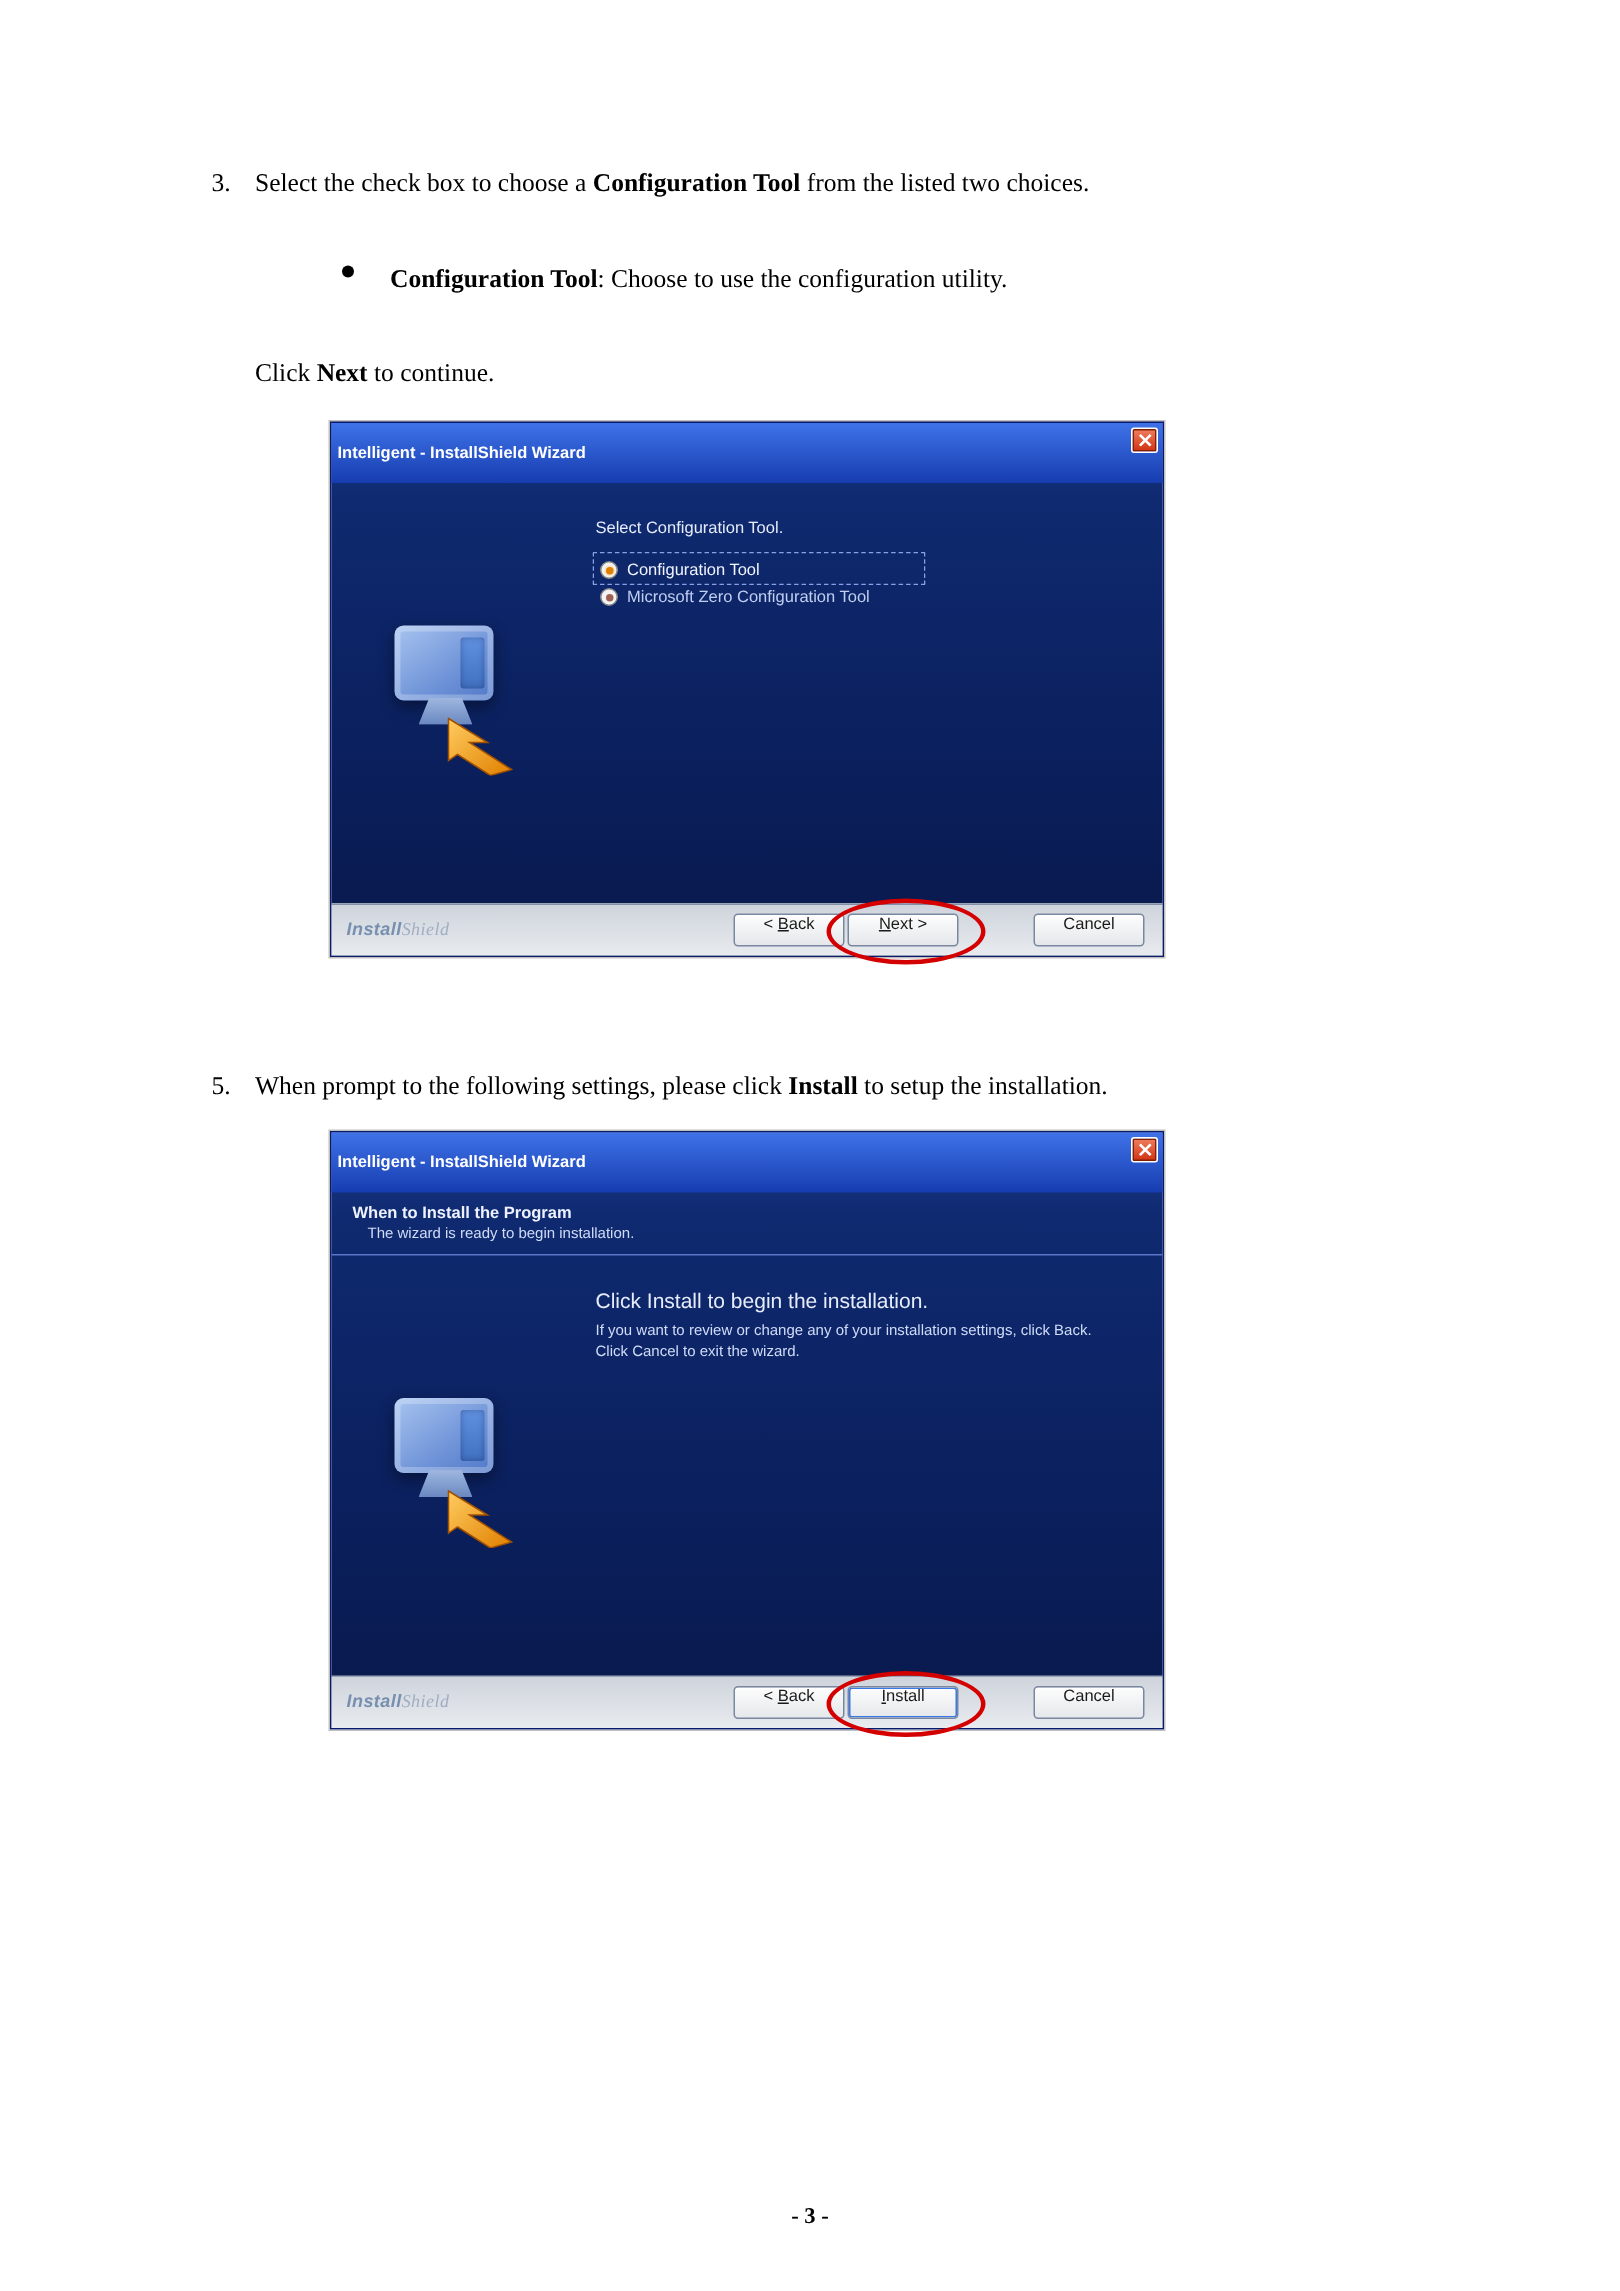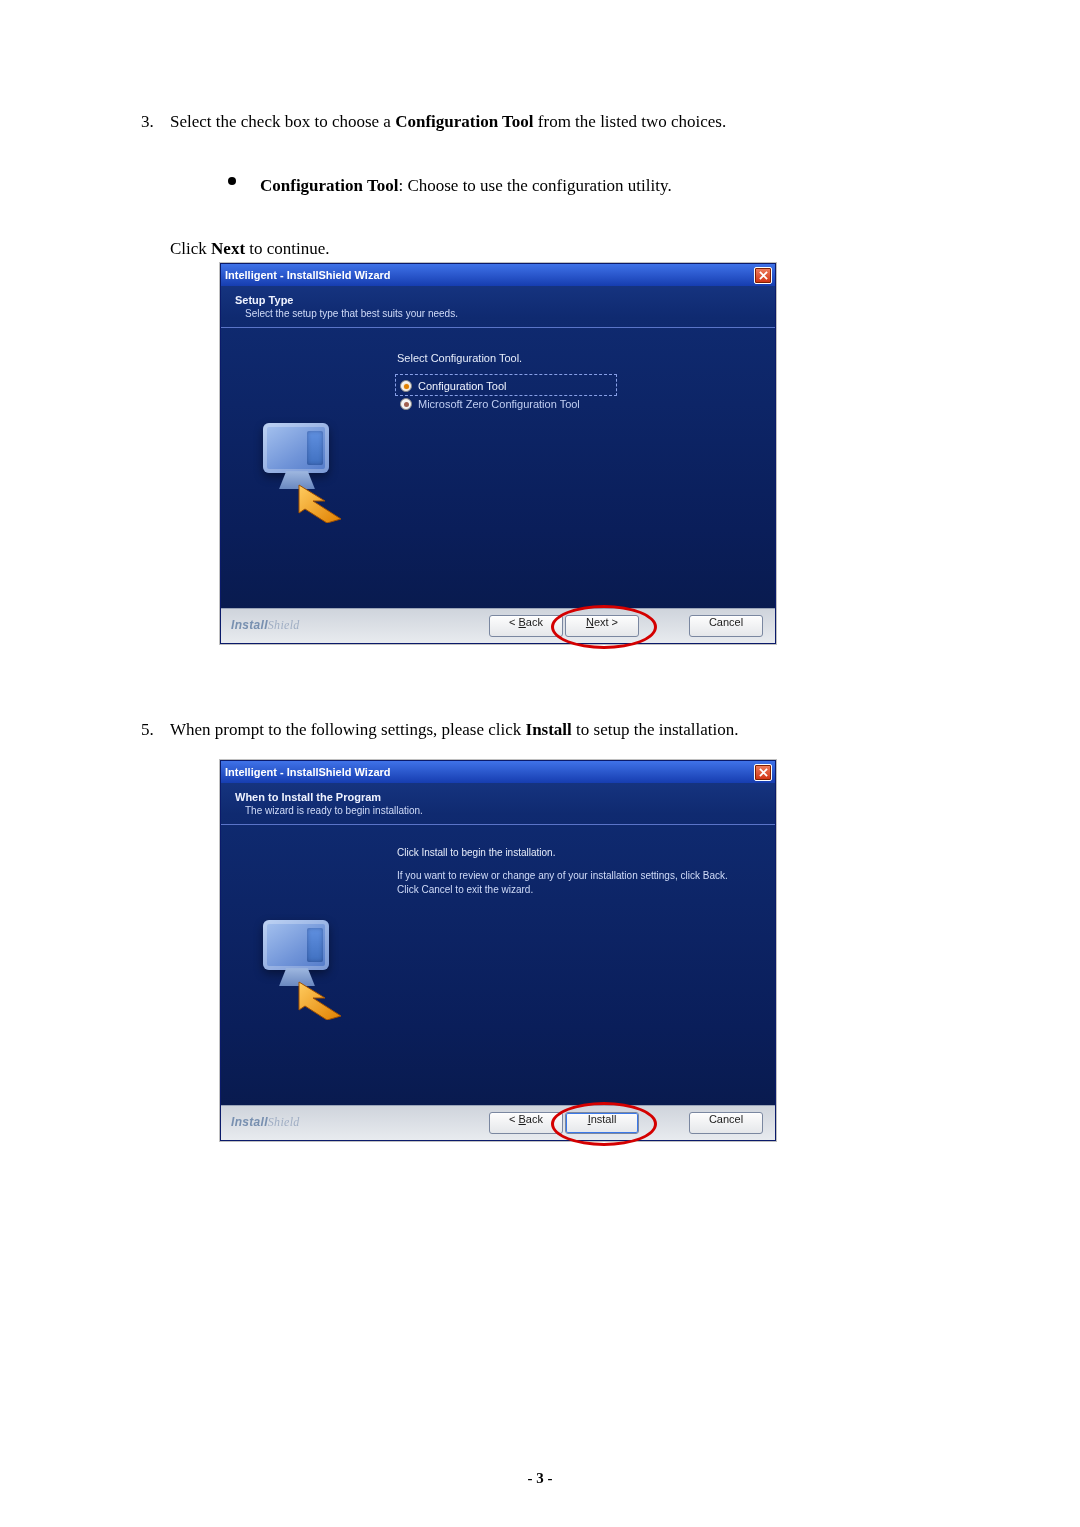--- a/index.html
+++ b/index.html
@@ -39,38 +39,38 @@
     flex: 0 0 8px;
   }
   .bullet .bt {
     font-size: 17px;
     line-height: 1.85;
   }
   .click-next {
     margin-left: 0px;
     font-size: 17px;
     margin-top: 10px;
-    margin-bottom: 4px;
+    margin-bottom: 22px;
   }
   .bold { font-weight: bold; }
 
   
   .wizard {
     width: 554px;
     margin-left: 50px;
     border: 1px solid #0a1a6a;
     background: linear-gradient(#1a3a8a,#0f2a70 14%,#0a1e5a 70%,#08194a);
     font-family: Tahoma, Arial, sans-serif;
     color: #e8eefc;
     font-size: 11px;
     position: relative;
     box-shadow: 0 0 0 1px #c0c0c0;
   }
   .titlebar {
-    height: 22px;
+    height: 40px;
     background: linear-gradient(#3f72e8,#163db0);
     display: flex;
     align-items: center;
     padding: 0 4px;
     color: #fff;
     font-weight: bold;
     font-size: 11px;
     position: relative;
   }
   .closebox {
@@ -220,21 +220,21 @@
     border: 3px solid #d40000;
     border-radius: 50%;
     pointer-events: none;
   }
   .ring-next { left: 330px; top: -4px; width: 100px; height: 38px; }
   .ring-install { left: 330px; top: -4px; width: 100px; height: 38px; }
 
   .body-text-ready1 {
     position: absolute;
     left: 176px; top: 22px;
-    font-size: 10px;
+    font-size: 14px;
     color: #e6ecfa;
   }
   .body-text-ready2 {
     position: absolute;
     left: 176px; top: 44px;
     width: 350px;
     font-size: 10px;
     line-height: 1.35;
     color: #d0dbf8;
   }
@@ -294,24 +294,20 @@
   </div>
 
   <div class="wizard">
     <div class="titlebar">
       <span>Intelligent - InstallShield Wizard</span>
       <div class="closebox">
         <svg viewBox="0 0 10 10">
             <path d="M1 1 L9 9 M9 1 L1 9" stroke="#fff" stroke-width="2"></path>
           </svg>
       </div>
-    </div>
-    <div class="wiz-head">
-      <div class="h1">Setup Type</div>
-      <div class="h2">Select the setup type that best suits your needs.</div>
     </div>
     <div class="wiz-body">
       <div class="body-text1">Select Configuration Tool.</div>
       <div class="sel-border"></div>
       <div class="radio-row radio1">
         <span class="radio-dot sel"></span>
         <span class="lbl">Configuration Tool</span>
       </div>
       <div class="radio-row radio2">
         <span class="radio-dot unsel"></span>

